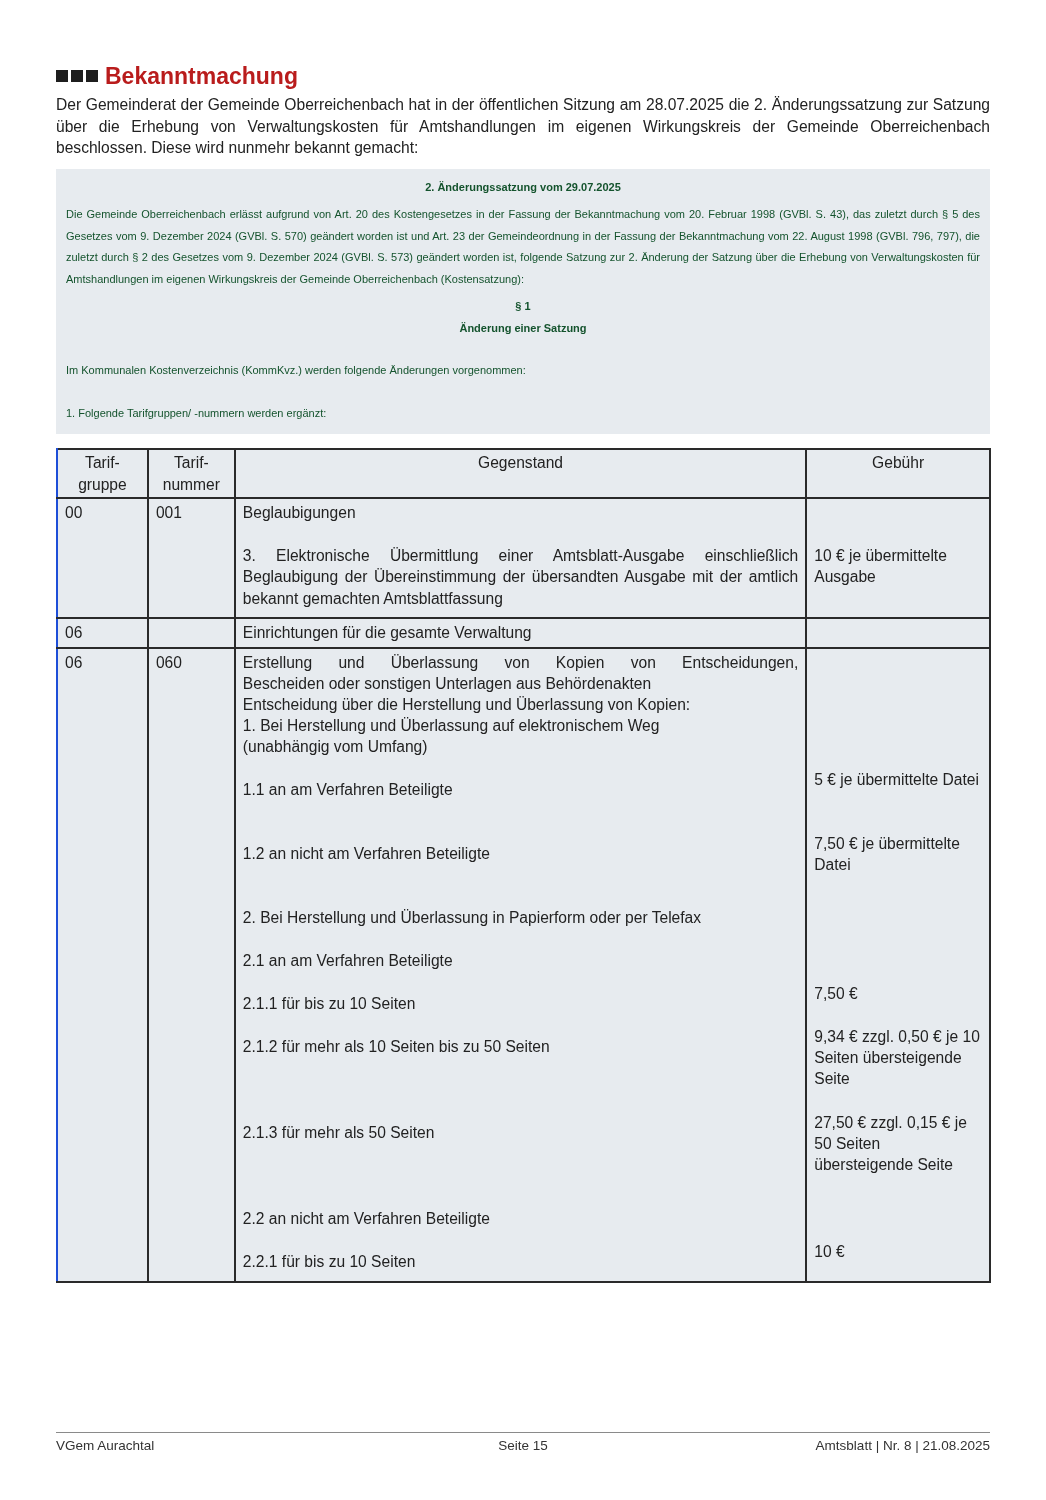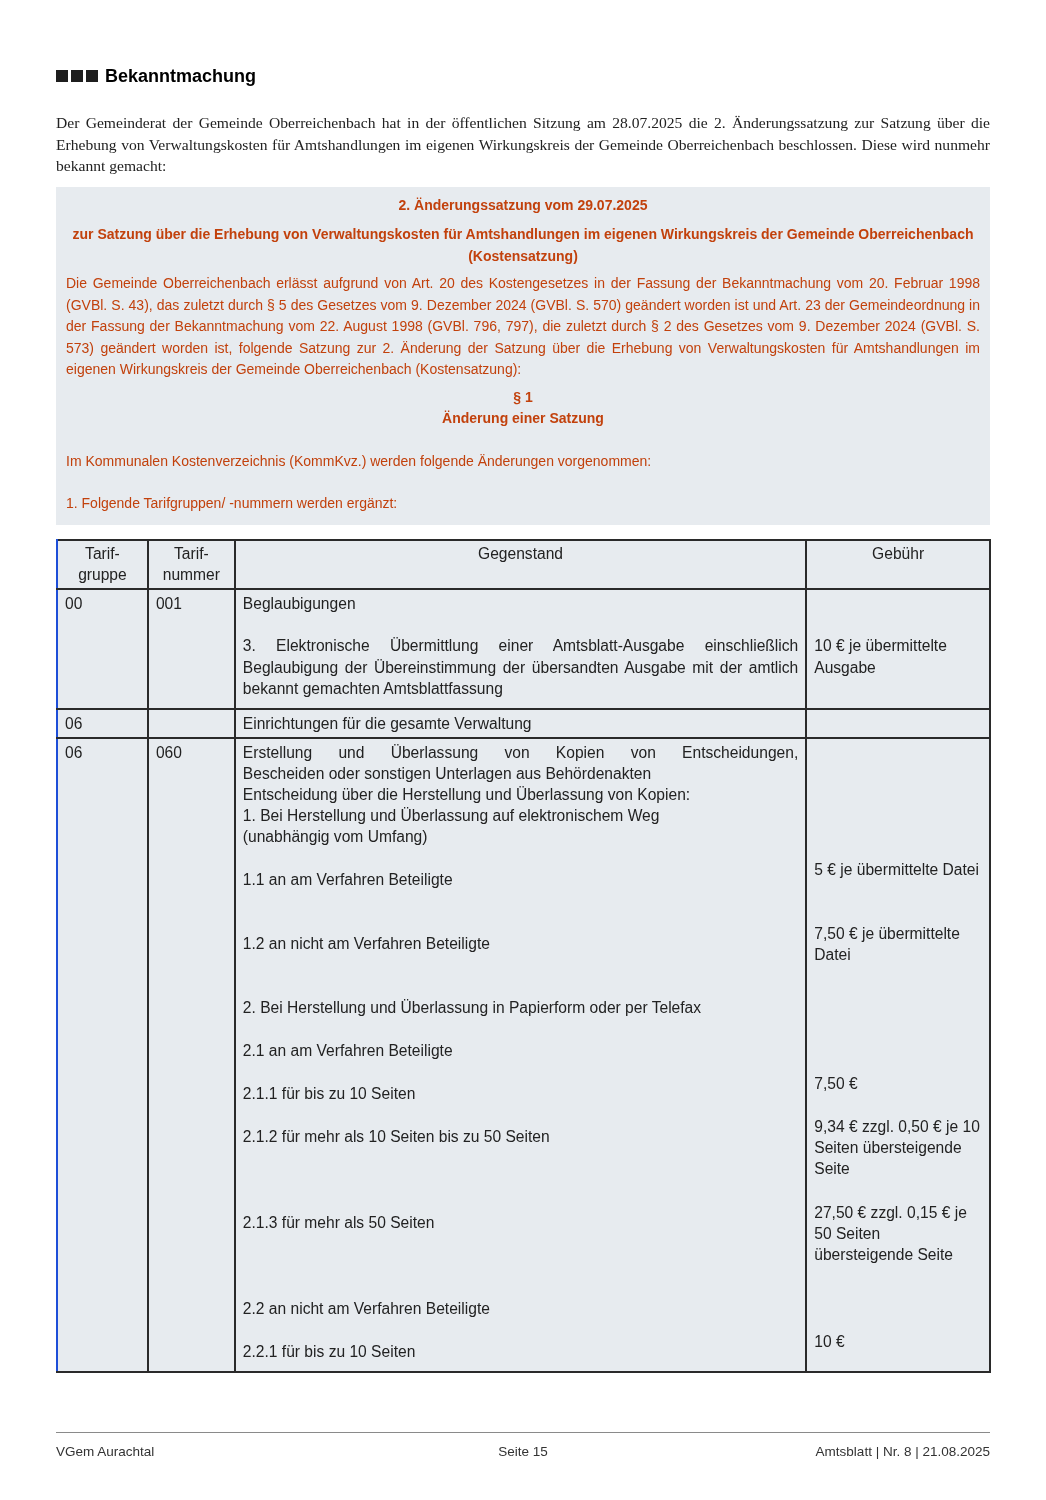--- a/index.html
+++ b/index.html
@@ -7,37 +7,37 @@
     body {
       font-family: "Liberation Sans", sans-serif;
       color: #1e1e1e;
       position: relative;
       overflow: hidden;
     }
     .page { position: absolute; left: 56px; top: 62px; width: 934px; }
 
     .section-head {
       display: flex; align-items: center;
-      font-size: 18px; font-weight: bold; color: #000000;
+      font-size: 23px; font-weight: bold; color: #b91c1c;
       height: 28px;
     }
     .squares { display: flex; gap: 3px; margin-right: 7px; }
     .sq { width: 12px; height: 12px; background: #1e1e1e; }
 
     .intro {
-      margin-top: 22px;
+      margin-top: 4px;
       font-size: 15.6px; line-height: 21.5px;
-      text-align: justify; color: #222; font-family: Liberation Serif, serif;
+      text-align: justify; color: #222;
     }
 
     .grey-box {
       margin-top: 10px;
       background: #e7ebef;
       padding: 6px 10px 10px 10px;
-      font-size: 14px; line-height: 21.5px; color: #c2410c;
+      font-size: 11px; line-height: 21.5px; color: #14532d;
     }
     .gb-title { text-align: center; font-weight: bold; margin-top: 2px; }
     .gb-subtitle { text-align: center; font-weight: bold; margin-top: 8px; }
     .gb-body { text-align: justify; margin-top: 6px; }
     .gb-para { text-align: center; font-weight: bold; margin-top: 6px; }
     .gb-para-title { text-align: center; font-weight: bold; }
     .gb-line { margin-top: 21px; }
 
     table.tariff {
       margin-top: 14px;
@@ -62,21 +62,21 @@
     table.tariff tr.row td { border-bottom: 2px solid #2a2a2a; }
     .col1 { width: 91px; }
     .col2 { width: 87px; }
     .col3 { width: 573px; }
     .col4 { width: 184px; }
     .justify { text-align: justify; }
 
     .footer {
       position: absolute; left: 56px; top: 1432px; width: 934px;
       border-top: 1px solid #8a8a8a;
-      padding-top: 11px;
+      padding-top: 5px;
       display: flex; justify-content: space-between;
       font-size: 13.5px; color: #333;
     }
     .footer span { flex: 1; }
     .footer .center { text-align: center; }
     .footer .right { text-align: right; }
   </style>
 </head>
 <body>
 
@@ -88,21 +88,20 @@
         <span class="sq"></span>
         <span class="sq"></span>
     </span>
     <span>Bekanntmachung</span>
   </div>
 
   <p class="intro">Der Gemeinderat der Gemeinde Oberreichenbach hat in der öffentlichen Sitzung am 28.07.2025 die 2. Änderungssatzung zur Satzung über die Erhebung von Verwaltungskosten für Amtshandlungen im eigenen Wirkungskreis der Gemeinde Oberreichenbach beschlossen. Diese wird nunmehr bekannt gemacht:</p>
 
   <div class="grey-box">
     <div class="gb-title">2. Änderungssatzung vom 29.07.2025</div>
-    <div class="gb-subtitle">zur Satzung über die Erhebung von Verwaltungskosten für Amtshandlungen im eigenen Wirkungskreis der Gemeinde Oberreichenbach (Kostensatzung)</div>
     <p class="gb-body">Die Gemeinde Oberreichenbach erlässt aufgrund von Art. 20 des Kostengesetzes in der Fassung der Bekanntmachung vom 20. Februar 1998 (GVBl. S. 43), das zuletzt durch § 5 des Gesetzes vom 9. Dezember 2024 (GVBl. S. 570) geändert worden ist und Art. 23 der Gemeindeordnung in der Fassung der Bekanntmachung vom 22. August 1998 (GVBl. 796, 797), die zuletzt durch § 2 des Gesetzes vom 9. Dezember 2024 (GVBl. S. 573) geändert worden ist, folgende Satzung zur 2. Änderung der Satzung über die Erhebung von Verwaltungskosten für Amtshandlungen im eigenen Wirkungskreis der Gemeinde Oberreichenbach (Kostensatzung):</p>
     <div class="gb-para">§ 1</div>
     <div class="gb-para-title">Änderung einer Satzung</div>
     <p class="gb-line">Im Kommunalen Kostenverzeichnis (KommKvz.) werden folgende Änderungen vorgenommen:</p>
     <p class="gb-line">1. Folgende Tarifgruppen/ -nummern werden ergänzt:</p>
   </div>
 
   <table class="tariff">
     <thead>
       <tr>

